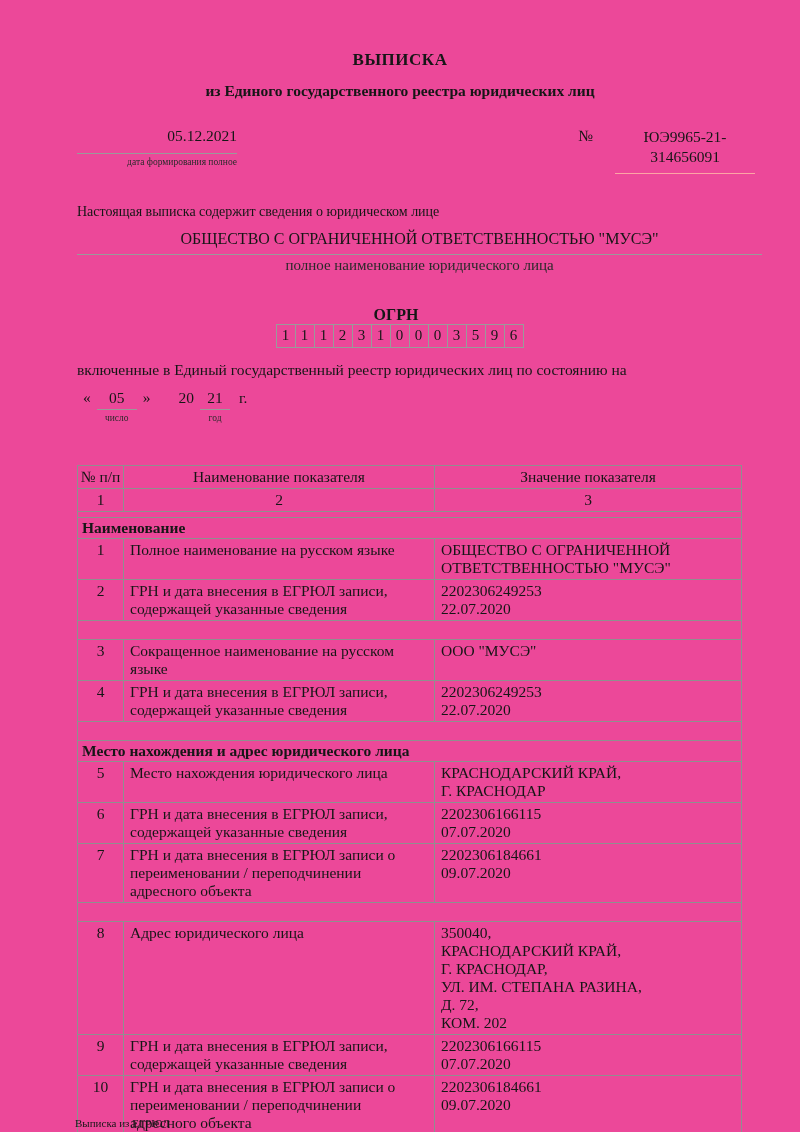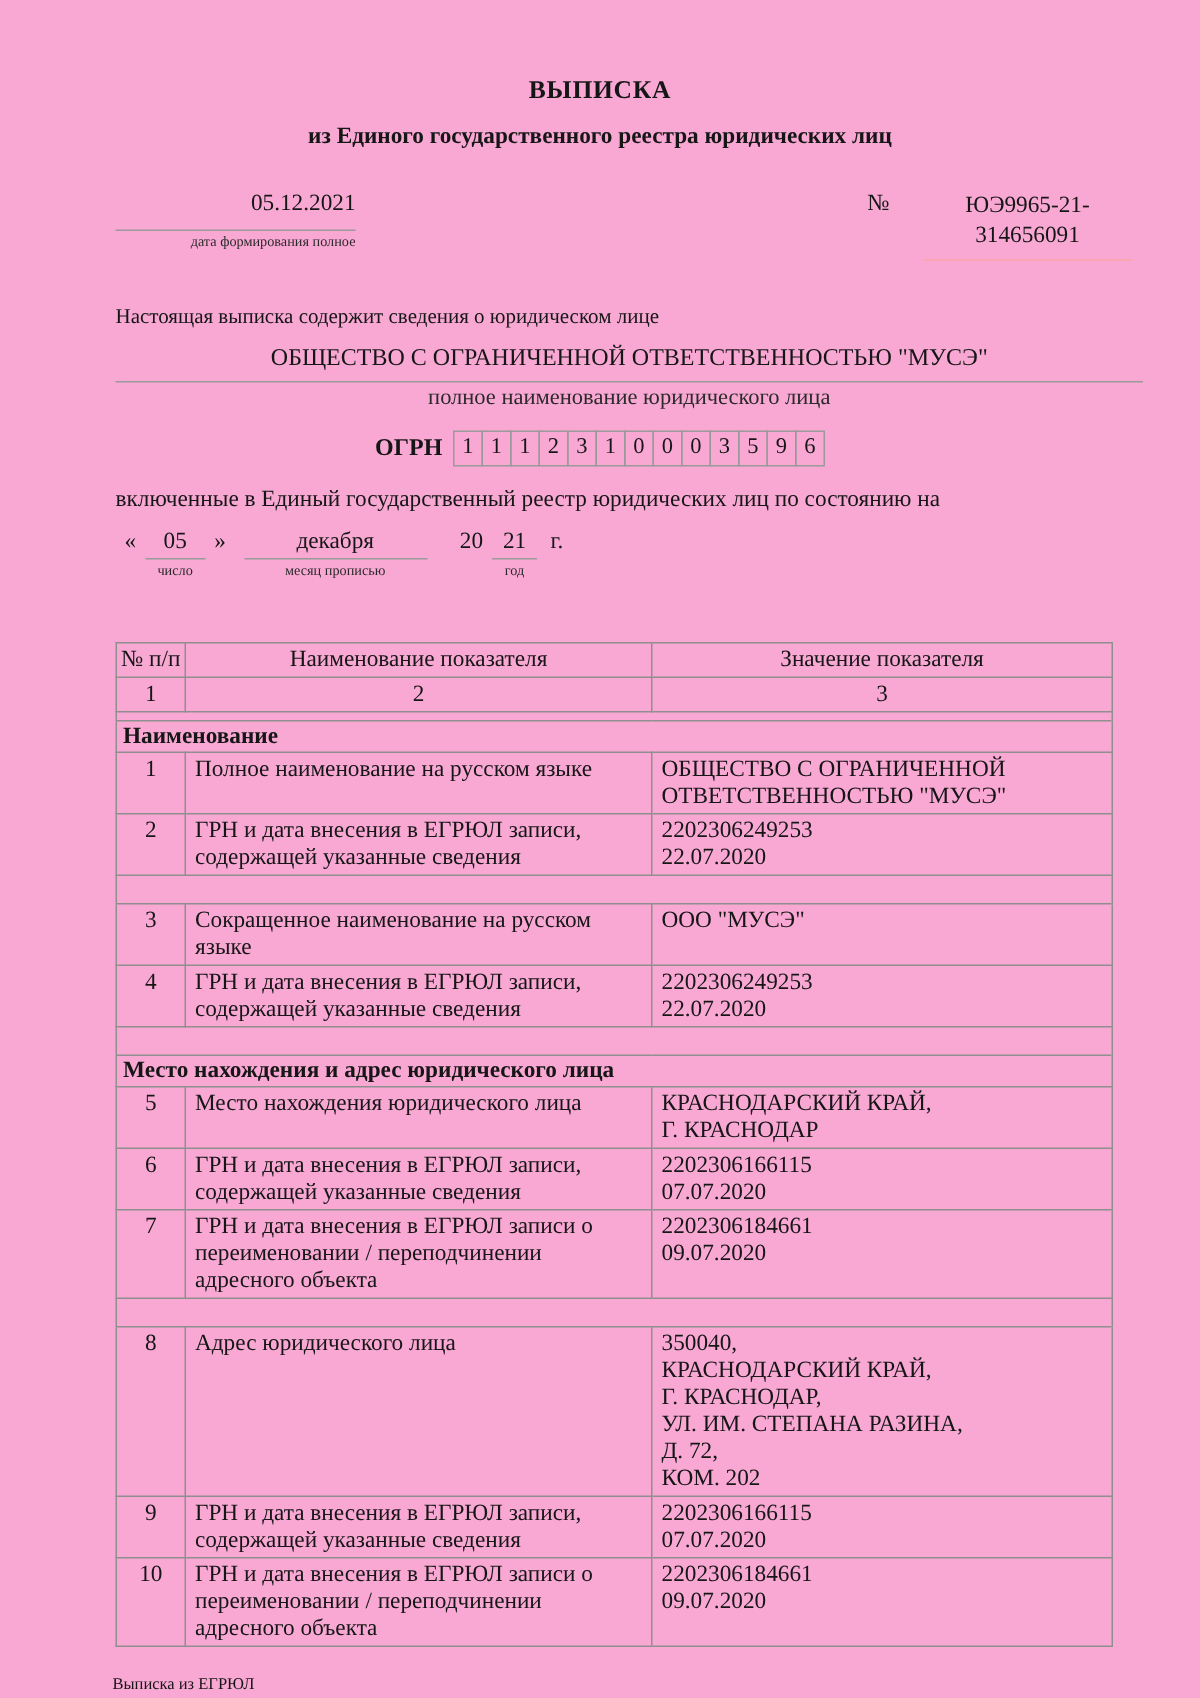--- a/index.html
+++ b/index.html
@@ -1,37 +1,37 @@
 <!DOCTYPE html>
 <html><head>
 <meta charset="utf-8">
 <style>
   html,body { margin:0; padding:0; background:#ffffff; }
   .page {
-    width:800px; height:1132px; position:relative; background:#f9a8d4;
+    width:800px; height:1132px; position:relative; background:#ec4899;
     font-family:"Liberation Serif","DejaVu Serif",serif; color:#161616;
     box-sizing:border-box; overflow:hidden;
   }
   .doc-title { text-align:center; font-weight:bold; font-size:17px; padding-top:50px; letter-spacing:.5px; }
   .doc-subtitle { text-align:center; font-weight:bold; font-size:15.5px; margin-top:12px; }
 
   .header-row { display:flex; justify-content:space-between; align-items:flex-start; margin:27px 45px 0 77px; }
   .date-field { width:160px;text-align:right; }
   .date-value { font-size:15.5px; padding-left:38px; padding-bottom:8px; border-bottom:1px solid #9a9a9a; }
   .field-caption { font-size:9.5px; color:#2a2a2a; margin-top:3px; padding-left:4px; }
   .number-field { display:flex; gap:22px; }
   .number-sign { font-size:15.5px; }
   .number-value { width:140px; text-align:center; font-size:15.5px; line-height:1.32; border-bottom:1px solid #fca5a5; padding-bottom:5px; }
 
   .lead { margin:30px 77px 0; font-size:14px; }
   .company { margin:10px 38px 0 77px; }
   .company-name { text-align:center; font-size:16px; border-bottom:1px solid #9a9a9a; padding-bottom:6px; }
   .company-caption { text-align:center; font-size:15px; color:#2a2a2a; margin-top:2px; }
 
-  .ogrn-row { display:flex; justify-content:center; align-items:center; margin-top:13px; }
+  .ogrn-row { display:flex; justify-content:center; align-items:center; margin-top:32px;flex-direction:column; }
   .ogrn-label { font-weight:bold; font-size:16px; margin-right:8px; }
   .ogrn-boxes { display:flex; }
   .ogrn-cell { width:18px; height:22px; border:1px solid #9a9a9a; margin-left:-1px;
     display:flex; align-items:center; justify-content:center; font-size:15px; }
 
   .included { margin:13px 77px 0; font-size:15.5px; }
 
   .date-line { display:flex; align-items:flex-start; margin:10px 0 0 77px; font-size:15.5px; }
   .dp-quote { padding:0 6px; }
   .dp-field { text-align:center; }
@@ -109,24 +109,20 @@
 
   <div class="included">включенные в Единый государственный реестр юридических лиц по состоянию на</div>
 
   <div class="date-line">
     <span class="dp-quote">«</span>
     <div class="dp-field dp-day">
       <div class="dp-value">05</div>
       <div class="dp-caption">число</div>
     </div>
     <span class="dp-quote">»</span>
-    <div class="dp-field dp-month">
-      <div class="dp-value">декабря</div>
-      <div class="dp-caption">месяц прописью</div>
-    </div>
     <span class="dp-century">20</span>
     <div class="dp-field dp-year">
       <div class="dp-value">21</div>
       <div class="dp-caption">год</div>
     </div>
     <span class="dp-suffix">г.</span>
   </div>
 
   <table class="main-table">
     <colgroup>

